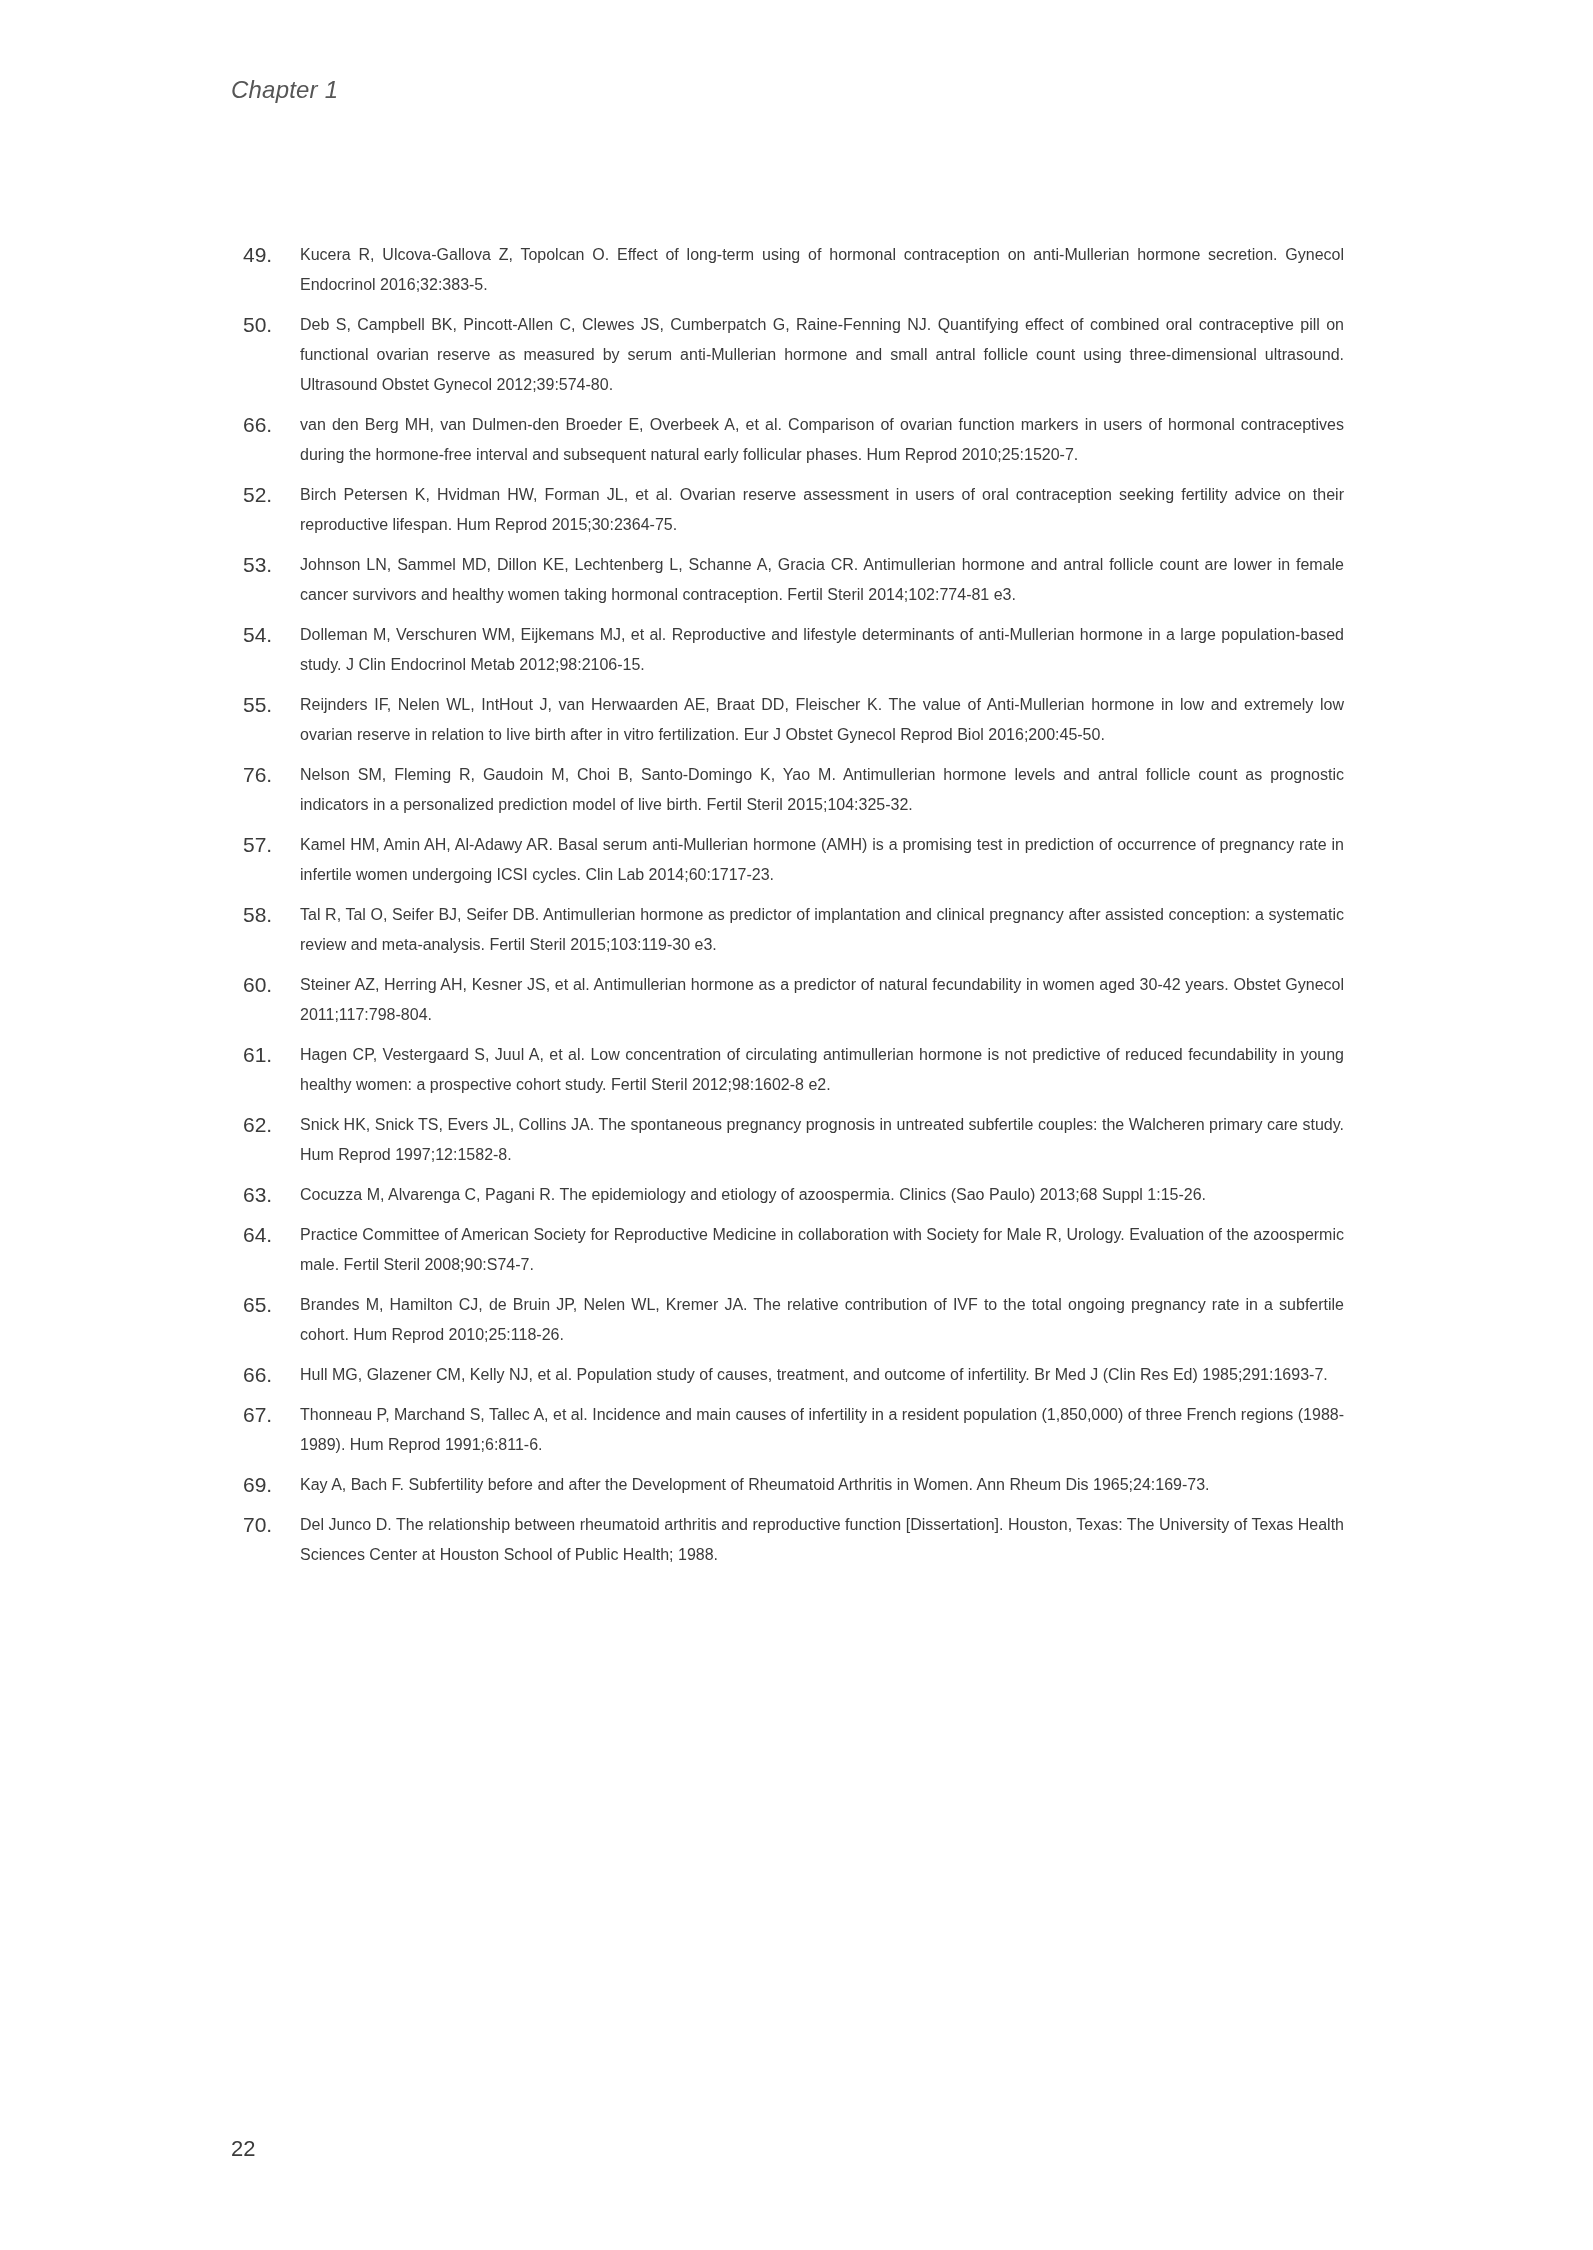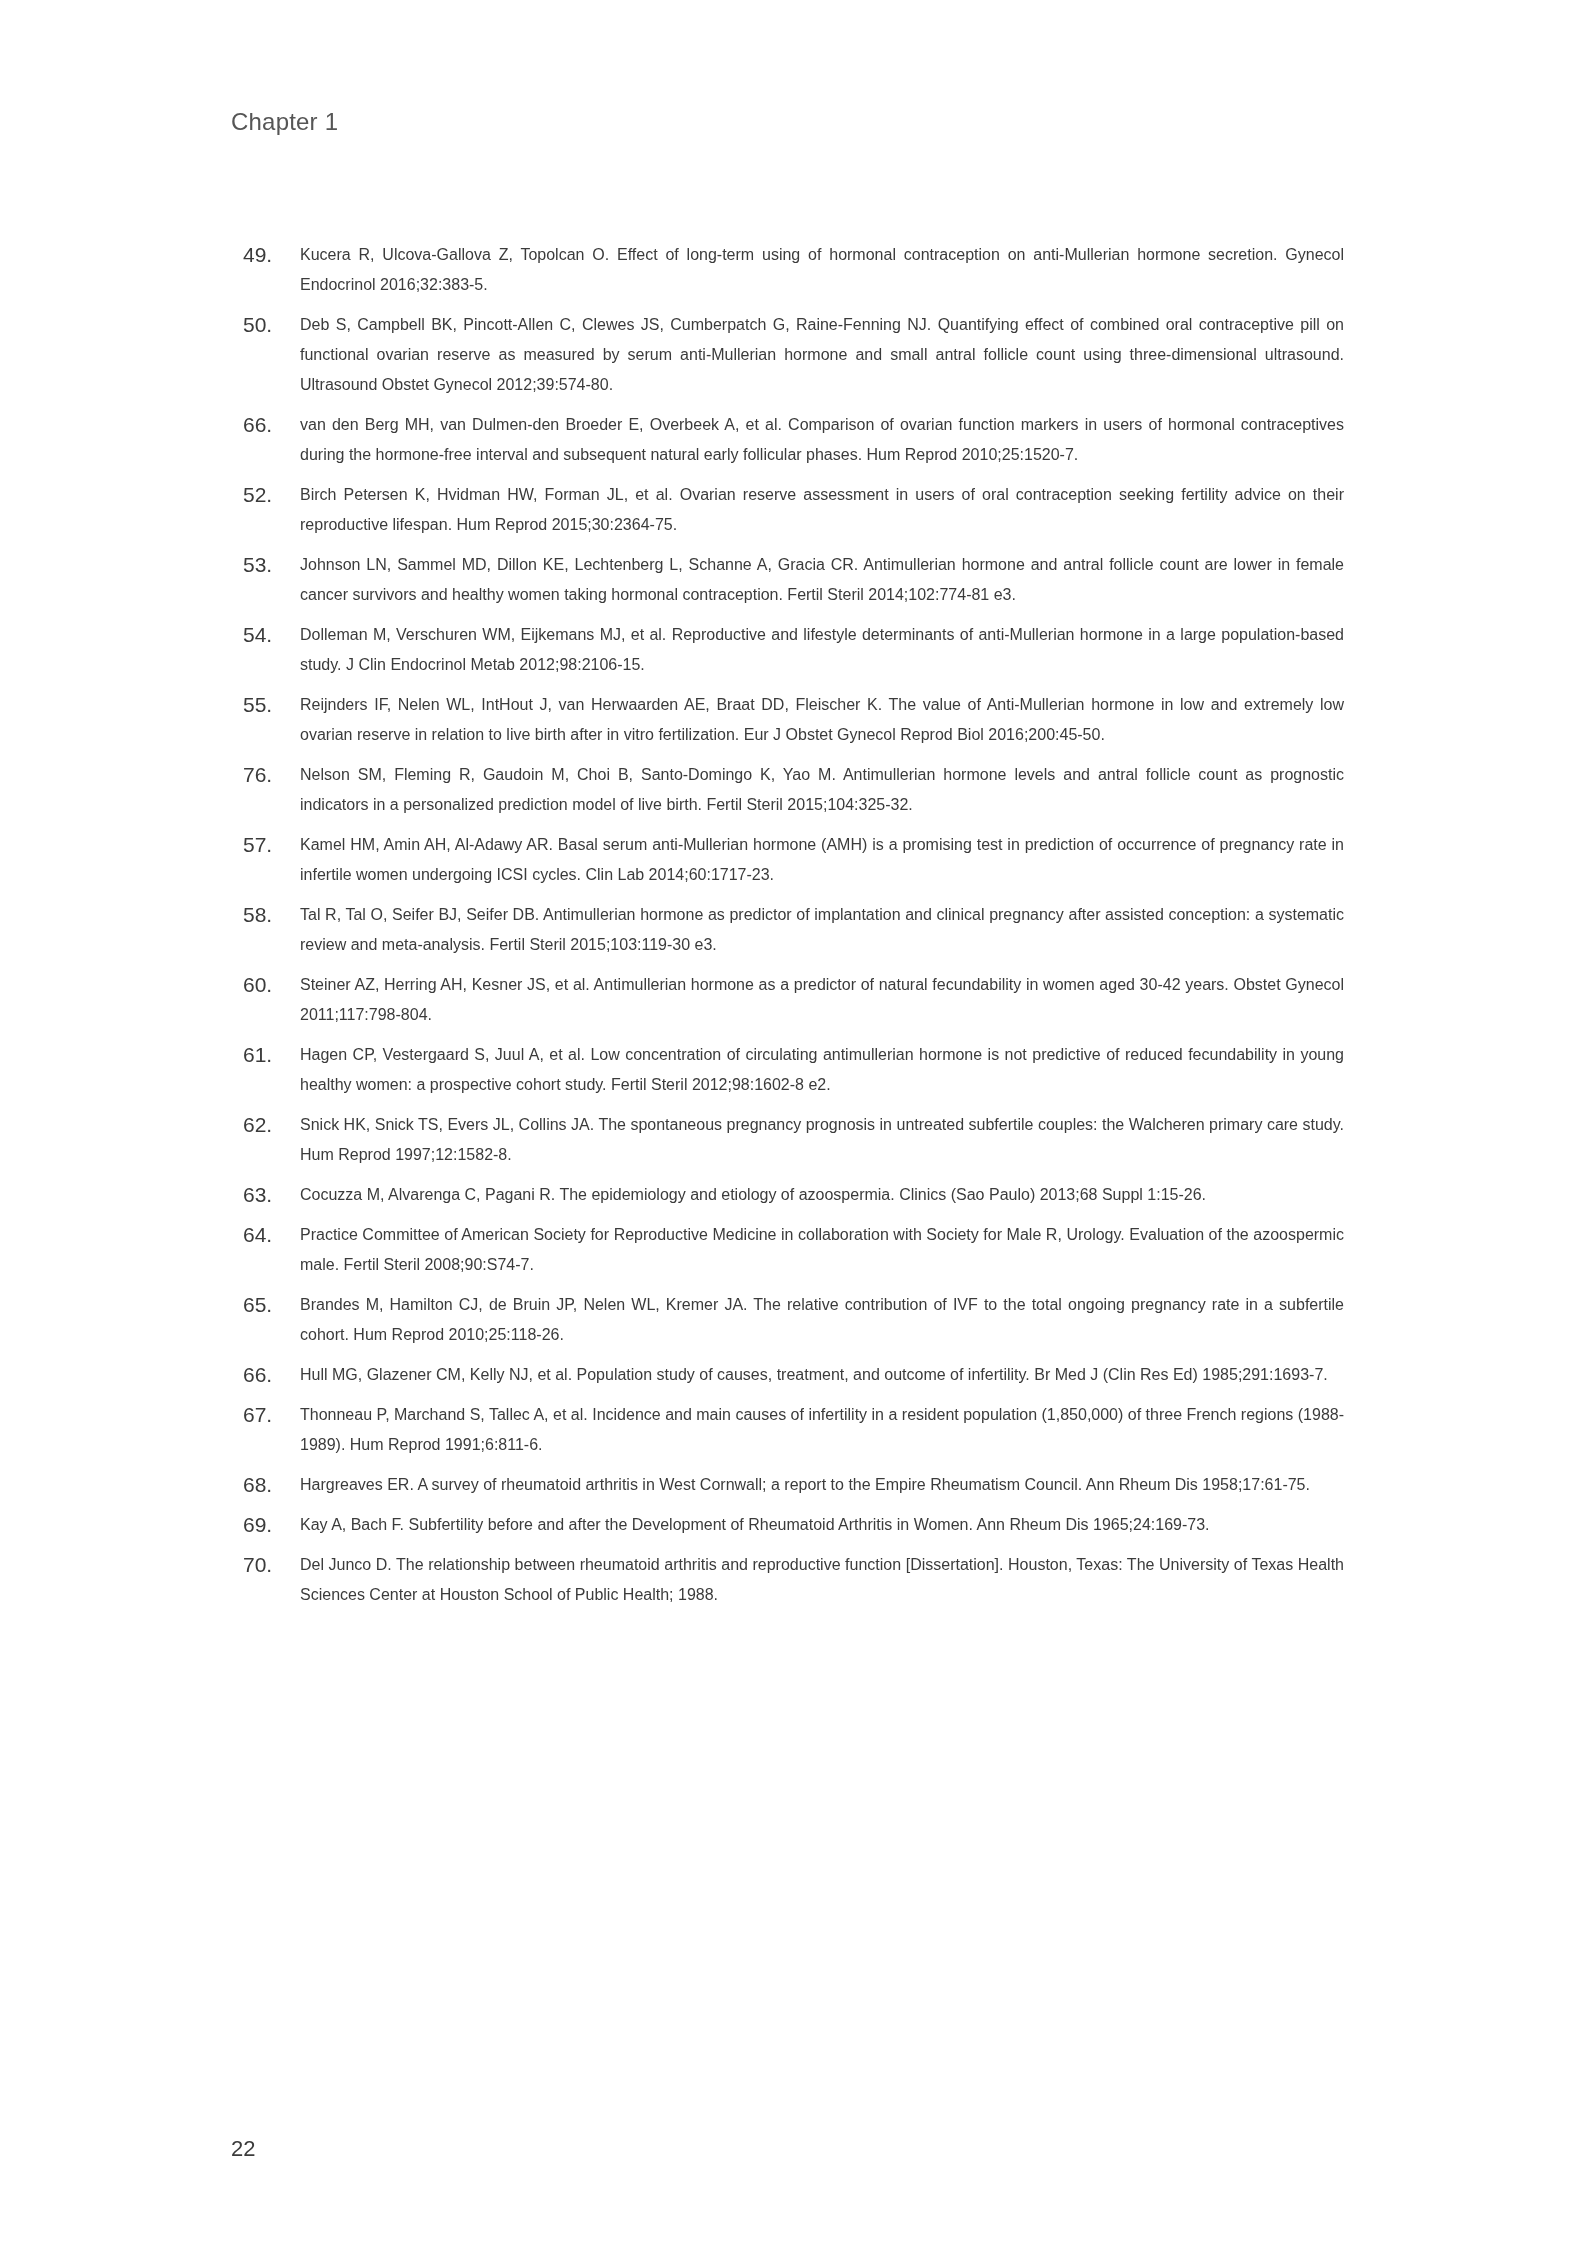--- a/index.html
+++ b/index.html
@@ -11,25 +11,26 @@
     position: relative;
     width: 1593px;
     height: 2250px;
     background: #ffffff;
     font-family: "Liberation Sans", sans-serif;
     overflow: hidden;
   }
   .chapter {
     position: absolute;
     left: 231px;
-    top: 108px;
+    top: 76px;
     font-size: 24px;
     font-weight: 500;
     color: #565656;
     letter-spacing: 0.2px;
+    font-style: italic;
   }
   .refs {
     position: absolute;
     left: 231px;
     top: 240px;
     width: 1113px;
   }
   .ref {
     display: flex;
     margin-bottom: 10px;
@@ -148,24 +149,20 @@
   <div class="ref">
     <span class="ref-num">66.</span>
     <span class="ref-text">Hull MG, Glazener CM, Kelly NJ, et al. Population study of causes, treatment, and outcome of infertility. Br Med J (Clin Res Ed) 1985;291:1693-7.</span>
   </div>
 
   <div class="ref">
     <span class="ref-num">67.</span>
     <span class="ref-text">Thonneau P, Marchand S, Tallec A, et al. Incidence and main causes of infertility in a resident population (1,850,000) of three French regions (1988-1989). Hum Reprod 1991;6:811-6.</span>
   </div>
 
-  <div class="ref">
-    <span class="ref-num">68.</span>
-    <span class="ref-text">Hargreaves ER. A survey of rheumatoid arthritis in West Cornwall; a report to the Empire Rheumatism Council. Ann Rheum Dis 1958;17:61-75.</span>
-  </div>
 
   <div class="ref">
     <span class="ref-num">69.</span>
     <span class="ref-text">Kay A, Bach F. Subfertility before and after the Development of Rheumatoid Arthritis in Women. Ann Rheum Dis 1965;24:169-73.</span>
   </div>
 
   <div class="ref">
     <span class="ref-num">70.</span>
     <span class="ref-text">Del Junco D. The relationship between rheumatoid arthritis and reproductive function [Dissertation]. Houston, Texas: The University of Texas Health Sciences Center at Houston School of Public Health; 1988.</span>
   </div>

